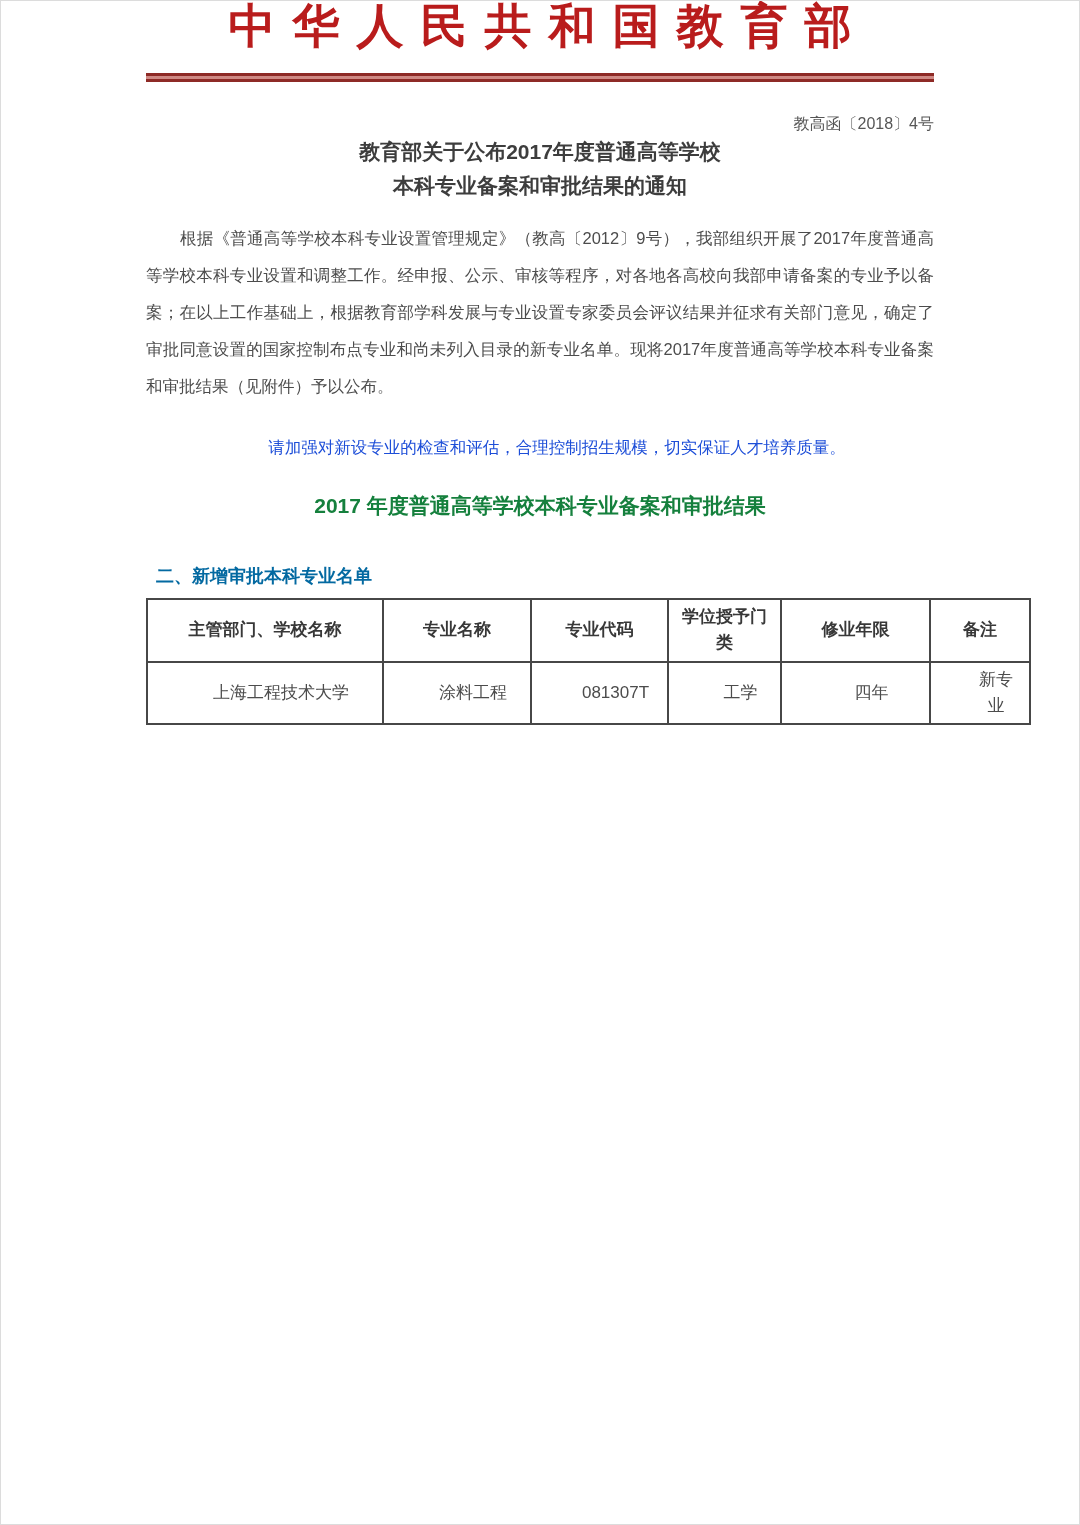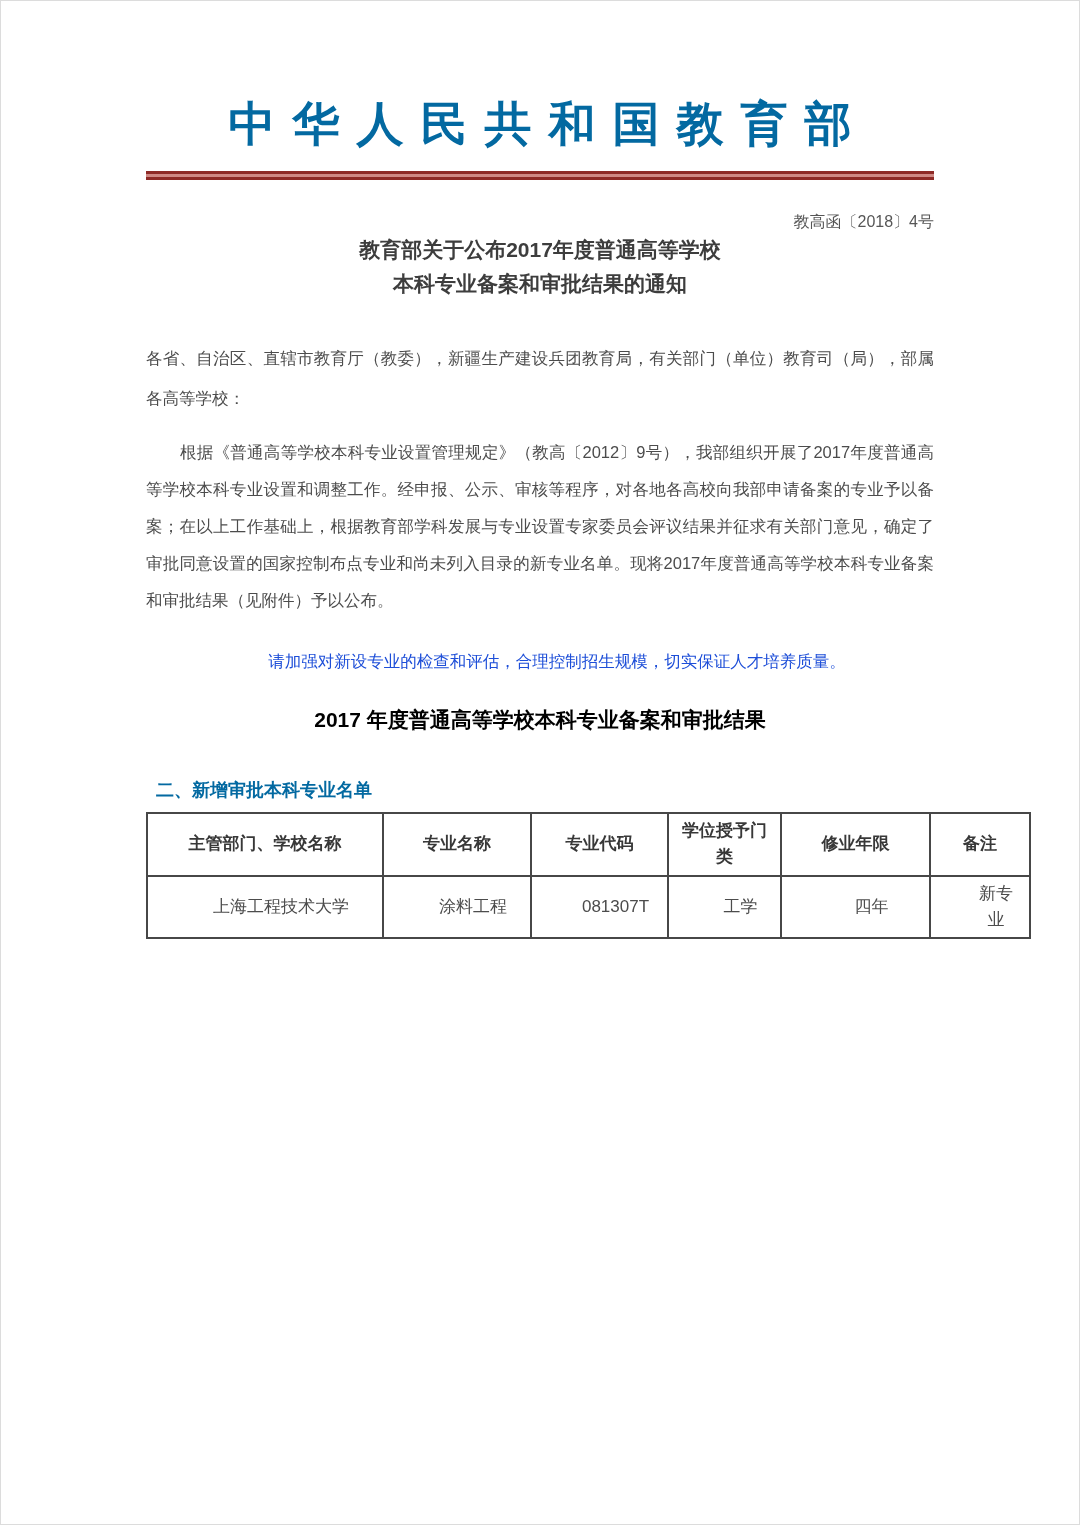--- a/index.html
+++ b/index.html
@@ -15,26 +15,25 @@
     border: 1px solid #dcdcdc;
     font-family: "Liberation Sans", sans-serif;
     color: #4a4a4a;
     overflow: hidden;
   }
   .content {
     padding: 0 145px;
   }
   
   .agency-name {
-    margin-top: 98px;
     text-align: center;
     font-family: "Liberation Serif", serif;
     font-weight: bold;
     font-size: 47px;
-    color: #0369a1;
+    color: #b91c1c;
     letter-spacing: 17px;
     text-indent: 17px;
     white-space: nowrap;
     line-height: 1.1;
   }
   .header-divider {
     margin-top: 20px;
     height: 3px;
     background: #cf8984;
     border-top: 3px solid #8e2a26;
@@ -84,21 +83,21 @@
     margin-left: 10px;
     font-size: 18px;
     font-weight: bold;
     color: #383838;
   }
   .attachment-title {
     margin-top: 26px;
     text-align: center;
     font-size: 21px;
     font-weight: bold;
-    color: #000000;
+    color: #15803d;
   }
   .section-heading {
     margin-top: 44px;
     margin-left: 10px;
     font-size: 18px;
     font-weight: bold;
     color: #0369a1;
   }
   
   table.approval-table {
@@ -145,21 +144,20 @@
 
   <div class="header-divider"></div>
 
   <div class="doc-number">教高函〔2018〕4号</div>
 
   <div class="notice-title">
     <div>教育部关于公布2017年度普通高等学校</div>
     <div>本科专业备案和审批结果的通知</div>
   </div>
 
-  <div class="addressee">各省、自治区、直辖市教育厅（教委），新疆生产建设兵团教育局，有关部门（单位）教育司（局），部属各高等学校：</div>
 
   <div class="body-paragraph">根据《普通高等学校本科专业设置管理规定》（教高〔2012〕9号），我部组织开展了2017年度普通高等学校本科专业设置和调整工作。经申报、公示、审核等程序，对各地各高校向我部申请备案的专业予以备案；在以上工作基础上，根据教育部学科发展与专业设置专家委员会评议结果并征求有关部门意见，确定了审批同意设置的国家控制布点专业和尚未列入目录的新专业名单。现将2017年度普通高等学校本科专业备案和审批结果（见附件）予以公布。</div>
 
   <div class="closing-paragraph">请加强对新设专业的检查和评估，合理控制招生规模，切实保证人才培养质量。</div>
 
 
   <div class="attachment-title">2017 年度普通高等学校本科专业备案和审批结果</div>
 
   <div class="section-heading">二、新增审批本科专业名单</div>
 

